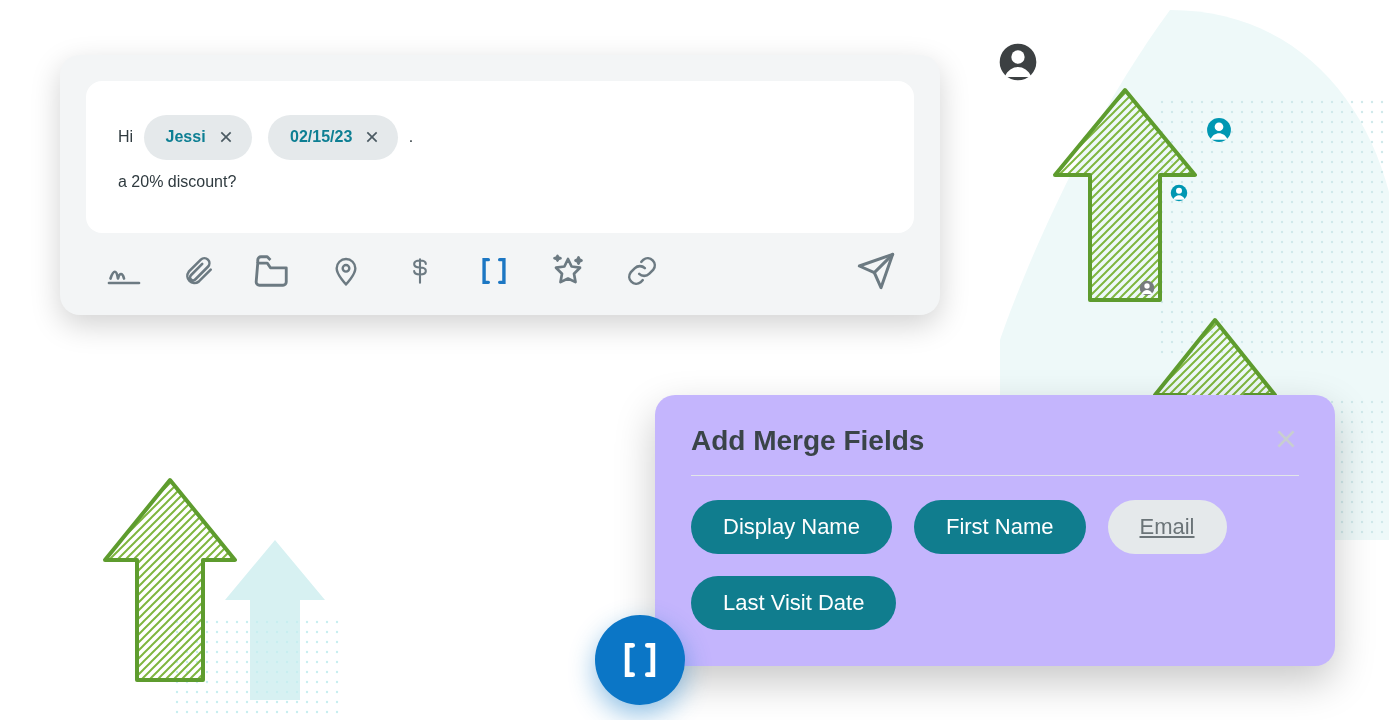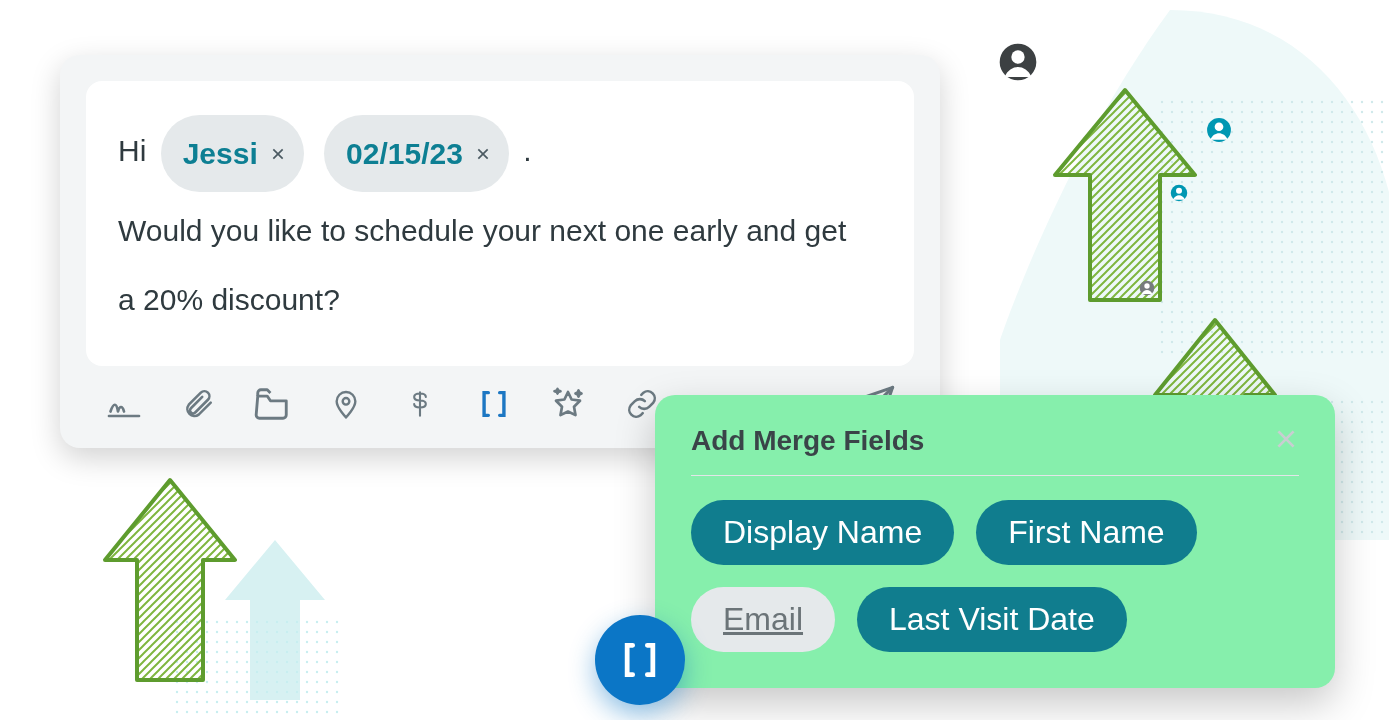--- a/index.html
+++ b/index.html
@@ -28,21 +28,21 @@
     width: 880px;
     background: #F3F5F6;
     border-radius: 20px;
     box-shadow: 0 10px 30px rgba(0,0,0,0.18);
     padding: 26px 26px 14px 26px;
   }
   .editor {
     background: #ffffff;
     border-radius: 16px;
     padding: 30px 32px 32px 32px;
-    font-size: 30px;
+    font-size: 16px;
     line-height: 2.3;
     color: #2F3A3F;
   }
   .editor .line { display: block; }
   .chip {
     display: inline-flex;
     align-items: center;
     background: #E5E9EB;
     border-radius: 999px;
     padding: 4px 18px 4px 22px;
@@ -77,21 +77,21 @@
   .toolbar .tool-icon.active { color: #1C77C3; }
   .toolbar .spacer { flex: 1; }
   .send-icon { color: #1C77C3; }
 
   
   .merge-pop {
     position: absolute;
     left: 655px;
     top: 395px;
     width: 680px;
-    background: #86efac;
+    background: #c4b5fd;
     border-radius: 20px;
     box-shadow: 0 16px 40px rgba(0,0,0,0.22);
     padding: 30px 36px 36px 36px;
   }
   .merge-header {
     display: flex;
     align-items: center;
     justify-content: space-between;
     border-bottom: 1px solid #E2E6E8;
     padding-bottom: 18px;
@@ -107,21 +107,21 @@
     cursor: pointer;
   }
   .merge-fields {
     display: flex;
     flex-wrap: wrap;
     gap: 22px;
   }
   .merge-pill {
     background: #107D8E;
     color: #ffffff;
-    font-size: 32px;
+    font-size: 22px;
     font-weight: 500;
     padding: 14px 32px;
     border-radius: 999px;
     cursor: pointer;
     border: none;
   }
   .merge-pill.disabled {
     background: #E5E9EB;
     color: #6B7478;
     text-decoration: underline;
@@ -262,21 +262,20 @@
       <span class="chip">
         <span>02/15/23</span>
         <span class="chip-x">
           <svg width="16" height="16" viewBox="0 0 24 24" stroke="currentColor" stroke-width="2.5" fill="none">
               <path d="M5 5l14 14M19 5L5 19"></path>
             </svg>
         </span>
       </span>
       <span>.</span>
     </span>
-    <span class="line">Would you like to schedule your next one early and get</span>
     <span class="line">a 20% discount?</span>
   </div>
 
   <div class="toolbar">
     <span class="tool-icon">
       <svg width="36" height="36" viewBox="0 0 24 24" fill="none" stroke="currentColor" stroke-width="1.8" stroke-linecap="round" stroke-linejoin="round">
           <path d="M3 17c2-6 4-6 5 0 1-4 3-4 4 0M2 20h20"></path>
         </svg>
     </span>
     <span class="tool-icon">

